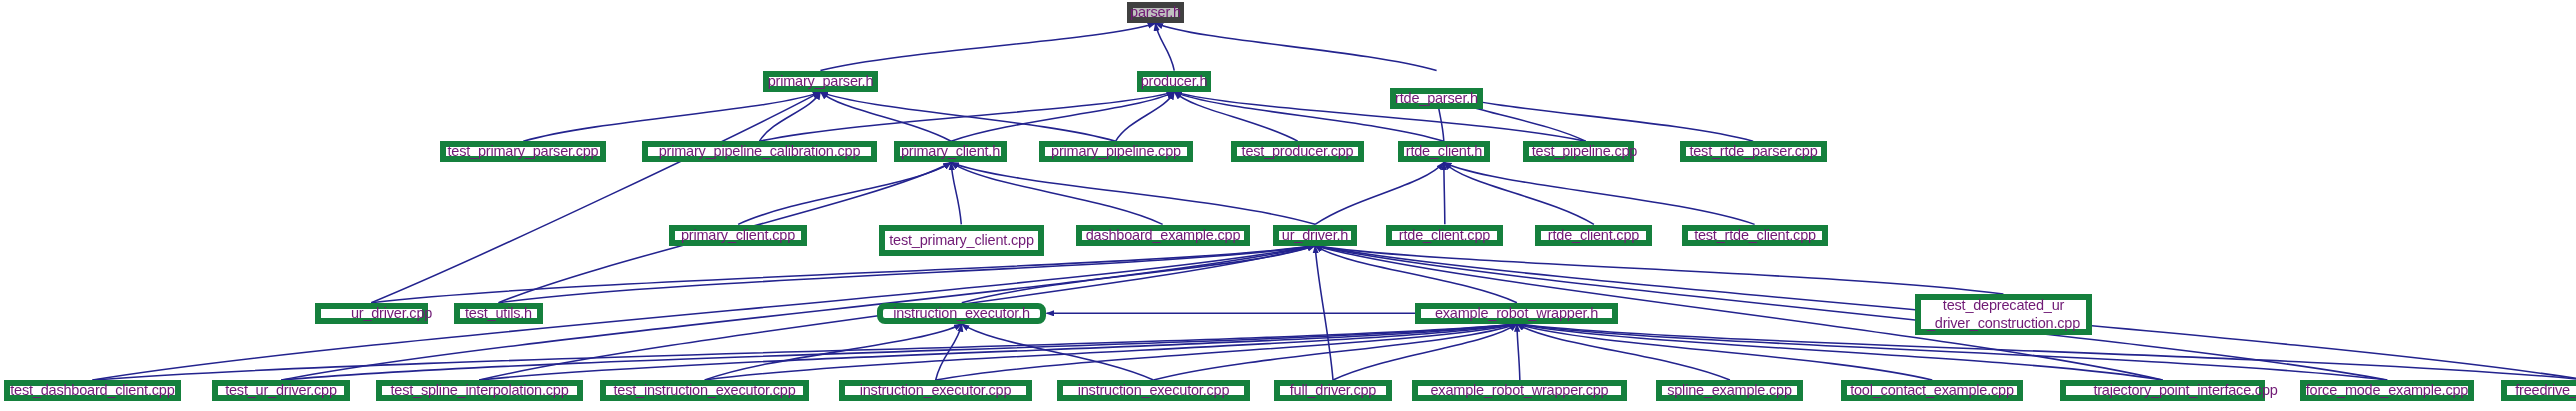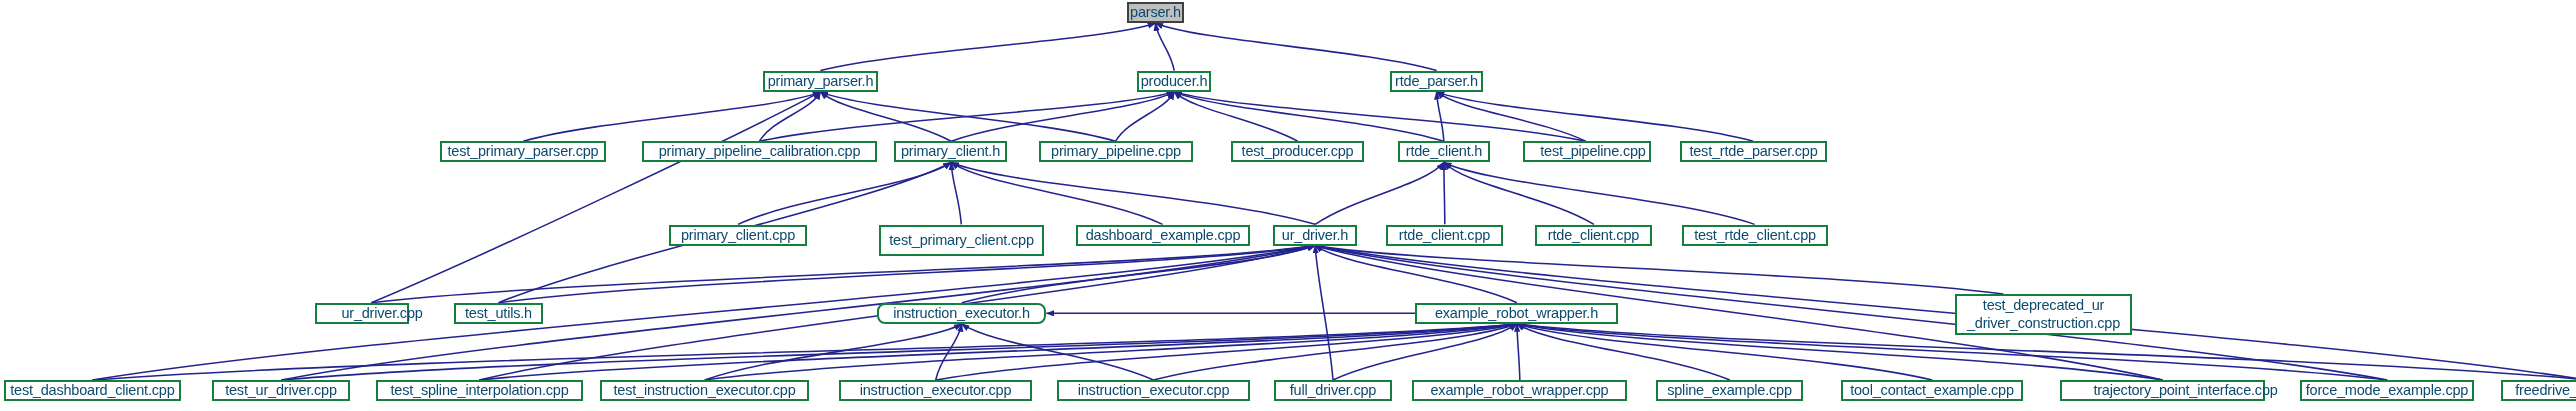--- a/index.html
+++ b/index.html
@@ -19,23 +19,23 @@
     position: absolute;
     left: 0;
     top: 0;
     width: 2576px;
     height: 411px;
     pointer-events: none;
   }
   .node {
     position: absolute;
     box-sizing: border-box;
-    border: 2px solid #15803d;
+    border: 6px solid #15803d;
     background: #ffffff;
-    color: #0c4a6e;
+    color: #701a75;
     font-size: 14.5px;
     line-height: 1.12;
     display: flex;
     align-items: center;
     justify-content: center;
     text-align: center;
     white-space: nowrap;
     letter-spacing: -0.2px;
     z-index: 5;
   }
@@ -114,41 +114,41 @@
         <path d="M1996,393 C1887.62,366.9 1635.64,357.04 1567,335" fill="none" stroke="#23238e" stroke-width="1.6" marker-end="url(#arrowhead)"></path>
         <path d="M2234,393 C2073.26,366.9 1673.72,357.04 1567,335" fill="none" stroke="#23238e" stroke-width="1.6" marker-end="url(#arrowhead)"></path>
         <path d="M2466,393 C2254.22,366.9 1710.84,357.04 1567,335" fill="none" stroke="#23238e" stroke-width="1.6" marker-end="url(#arrowhead)"></path>
         <path d="M2672.5,393 C2415.29,366.9 1743.88,357.04 1567,335" fill="none" stroke="#23238e" stroke-width="1.6" marker-end="url(#arrowhead)"></path>
       </g>
   </svg>
   <div id="node-layer">
       <div class="node root" style="left: 1127px; top: 1.9px; width: 57px; height: 21px;">parser.h</div>
       <div class="node" style="left: 763px; top: 71px; width: 115px; height: 21px;">primary_parser.h</div>
       <div class="node" style="left: 1137px; top: 71px; width: 74px; height: 21px;">producer.h</div>
-      <div class="node" style="left: 1390px; top: 71px; width: 93px; height: 21px;">rtde_parser.h</div>
+      <div class="node" style="left: 1390px; top: 88px; width: 93px; height: 21px;">rtde_parser.h</div>
       <div class="node" style="left: 440px; top: 141px; width: 166px; height: 21px;">test_primary_parser.cpp</div>
       <div class="node" style="left: 642px; top: 141px; width: 235px; height: 21px;">primary_pipeline_calibration.cpp</div>
       <div class="node" style="left: 894px; top: 141px; width: 113px; height: 21px;">primary_client.h</div>
       <div class="node" style="left: 1039px; top: 141px; width: 154px; height: 21px;">primary_pipeline.cpp</div>
       <div class="node" style="left: 1231px; top: 141px; width: 133px; height: 21px;">test_producer.cpp</div>
       <div class="node" style="left: 1398px; top: 141px; width: 92px; height: 21px;">rtde_client.h</div>
-      <div class="node" style="left: 1523px; top: 141px; width: 128px; height: 21px; padding-left: 12px;">test_pipeline.cpp</div>
+      <div class="node" style="left: 1523px; top: 141px; width: 111px; height: 21px; padding-left: 12px;">test_pipeline.cpp</div>
       <div class="node" style="left: 1680px; top: 141px; width: 147px; height: 21px;">test_rtde_parser.cpp</div>
       <div class="node" style="left: 669px; top: 225px; width: 138px; height: 21px;">primary_client.cpp</div>
       <div class="node" style="left: 879px; top: 225px; width: 165px; height: 31px;">test_primary_client.cpp</div>
       <div class="node" style="left: 1076px; top: 225px; width: 174px; height: 21px;">dashboard_example.cpp</div>
       <div class="node" style="left: 1273px; top: 225px; width: 84px; height: 21px;">ur_driver.h</div>
       <div class="node" style="left: 1386px; top: 225px; width: 117px; height: 21px;">rtde_client.cpp</div>
       <div class="node" style="left: 1535px; top: 225px; width: 117px; height: 21px;">rtde_client.cpp</div>
       <div class="node" style="left: 1682px; top: 225px; width: 146px; height: 21px; text-align: center;">test_rtde_client.cpp</div>
-      <div class="node" style="left: 315px; top: 303px; width: 94px; height: 21px; padding-left: 40px;">ur_driver.cpp</div>
+      <div class="node" style="left: 315px; top: 303px; width: 113px; height: 21px; padding-left: 40px;">ur_driver.cpp</div>
       <div class="node" style="left: 454px; top: 303px; width: 89px; height: 21px;">test_utils.h</div>
       <div class="node" style="left: 877px; top: 303px; width: 169px; height: 21px; border-radius: 8px;">instruction_executor.h</div>
       <div class="node" style="left: 1415px; top: 303px; width: 203px; height: 21px;">example_robot_wrapper.h</div>
-      <div class="node multiline" style="left: 1915px; top: 294px; width: 177px; height: 41px; margin-left: 40px;">test_deprecated_ur
+      <div class="node multiline" style="left: 1915px; top: 294px; width: 177px; height: 41px;">test_deprecated_ur
 _driver_construction.cpp</div>
       <div class="node" style="left: 3.9px; top: 380px; width: 177px; height: 21px;">test_dashboard_client.cpp</div>
       <div class="node" style="left: 212px; top: 380px; width: 138px; height: 21px;">test_ur_driver.cpp</div>
       <div class="node" style="left: 376px; top: 380px; width: 207px; height: 21px;">test_spline_interpolation.cpp</div>
       <div class="node" style="left: 600px; top: 380px; width: 209px; height: 21px;">test_instruction_executor.cpp</div>
       <div class="node" style="left: 839px; top: 380px; width: 193px; height: 21px;">instruction_executor.cpp</div>
       <div class="node" style="left: 1057px; top: 380px; width: 193px; height: 21px;">instruction_executor.cpp</div>
       <div class="node" style="left: 1274px; top: 380px; width: 118px; height: 21px;">full_driver.cpp</div>
       <div class="node" style="left: 1412px; top: 380px; width: 215px; height: 21px;">example_robot_wrapper.cpp</div>
       <div class="node" style="left: 1656px; top: 380px; width: 147px; height: 21px;">spline_example.cpp</div>

